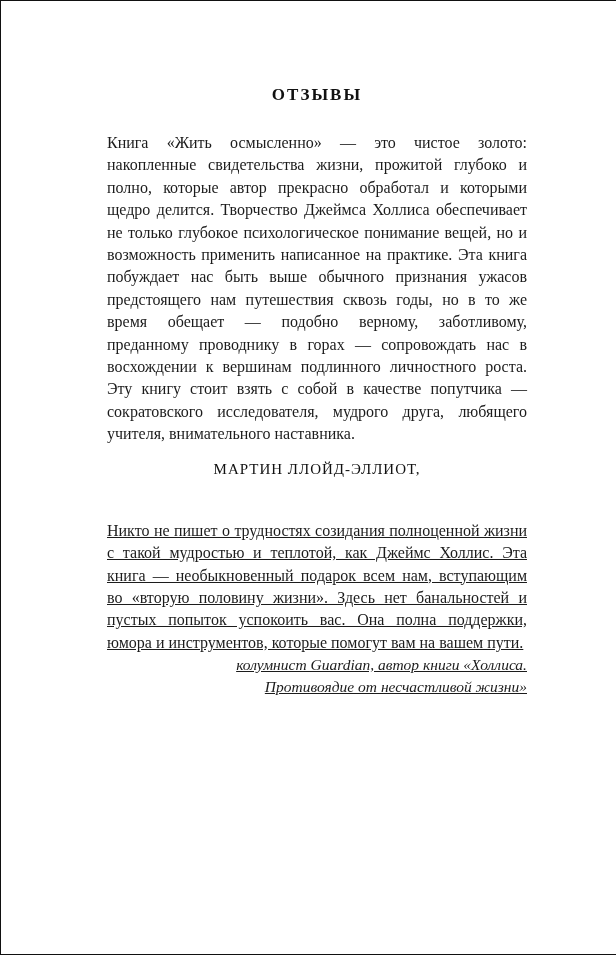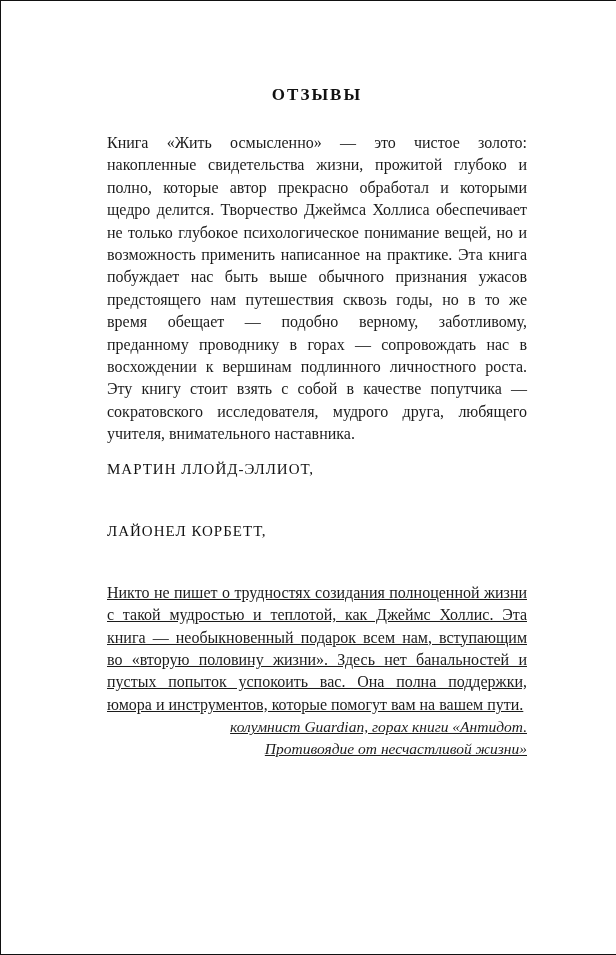--- a/index.html
+++ b/index.html
@@ -42,21 +42,21 @@
     font-size: 16px;
     line-height: 22.4px;
     text-align: justify;
     hyphens: auto;
     -webkit-hyphens: auto;
   }
   .review-author {
     margin-top: 12px;
     font-size: 15px;
     letter-spacing: 1px;
-    text-align: left;
+    text-align: center;
     line-height: 22px;
     color: #111111;
   }
   .review-credentials {
     font-size: 15.5px;
     font-style: italic;
     text-align: right;
     line-height: 22px;
     white-space: pre-line;
   }
@@ -68,23 +68,22 @@
   <div class="content">
 
     <h1 class="page-title">ОТЗЫВЫ</h1>
 
     <div class="review">
       <p class="review-text">Книга «Жить осмысленно» — это чистое золото: накопленные свидетельства жизни, прожитой глубоко и полно, которые автор прекрасно обработал и которыми щедро делится. Творчество Джеймса Холлиса обеспечивает не только глубокое психологическое понимание вещей, но и возможность применить написанное на практике. Эта книга побуждает нас быть выше обычного признания ужасов предстоящего нам путешествия сквозь годы, но в то же время обещает — подобно верному, заботливому, преданному проводнику в горах — сопровождать нас в восхождении к вершинам подлинного личностного роста. Эту книгу стоит взять с собой в качестве попутчика — сократовского исследователя, мудрого друга, любящего учителя, внимательного наставника.</p>
       <div class="review-author">МАРТИН ЛЛОЙД-ЭЛЛИОТ,</div>
     </div>
 
     <div class="review">
-      <div class="review-author">ЛАЙОНЕЛ КОРБЕТТ,</div>
     </div>
 
     <div class="review">
       <p class="review-text">Никто не пишет о трудностях созидания полноценной жизни с такой мудростью и теплотой, как Джеймс Холлис. Эта книга — необыкновенный подарок всем нам, вступающим во «вторую половину жизни». Здесь нет банальностей и пустых попыток успокоить вас. Она полна поддержки, юмора и инструментов, которые помогут вам на вашем пути.</p>
-      <div class="review-credentials">колумнист Guardian, горах книги «Антидот.
+      <div class="review-credentials">колумнист Guardian, автор книги «Холлиса.
 Противоядие от несчастливой жизни»</div>
     </div>
 
   </div>
 </div>
 
 </body></html>

